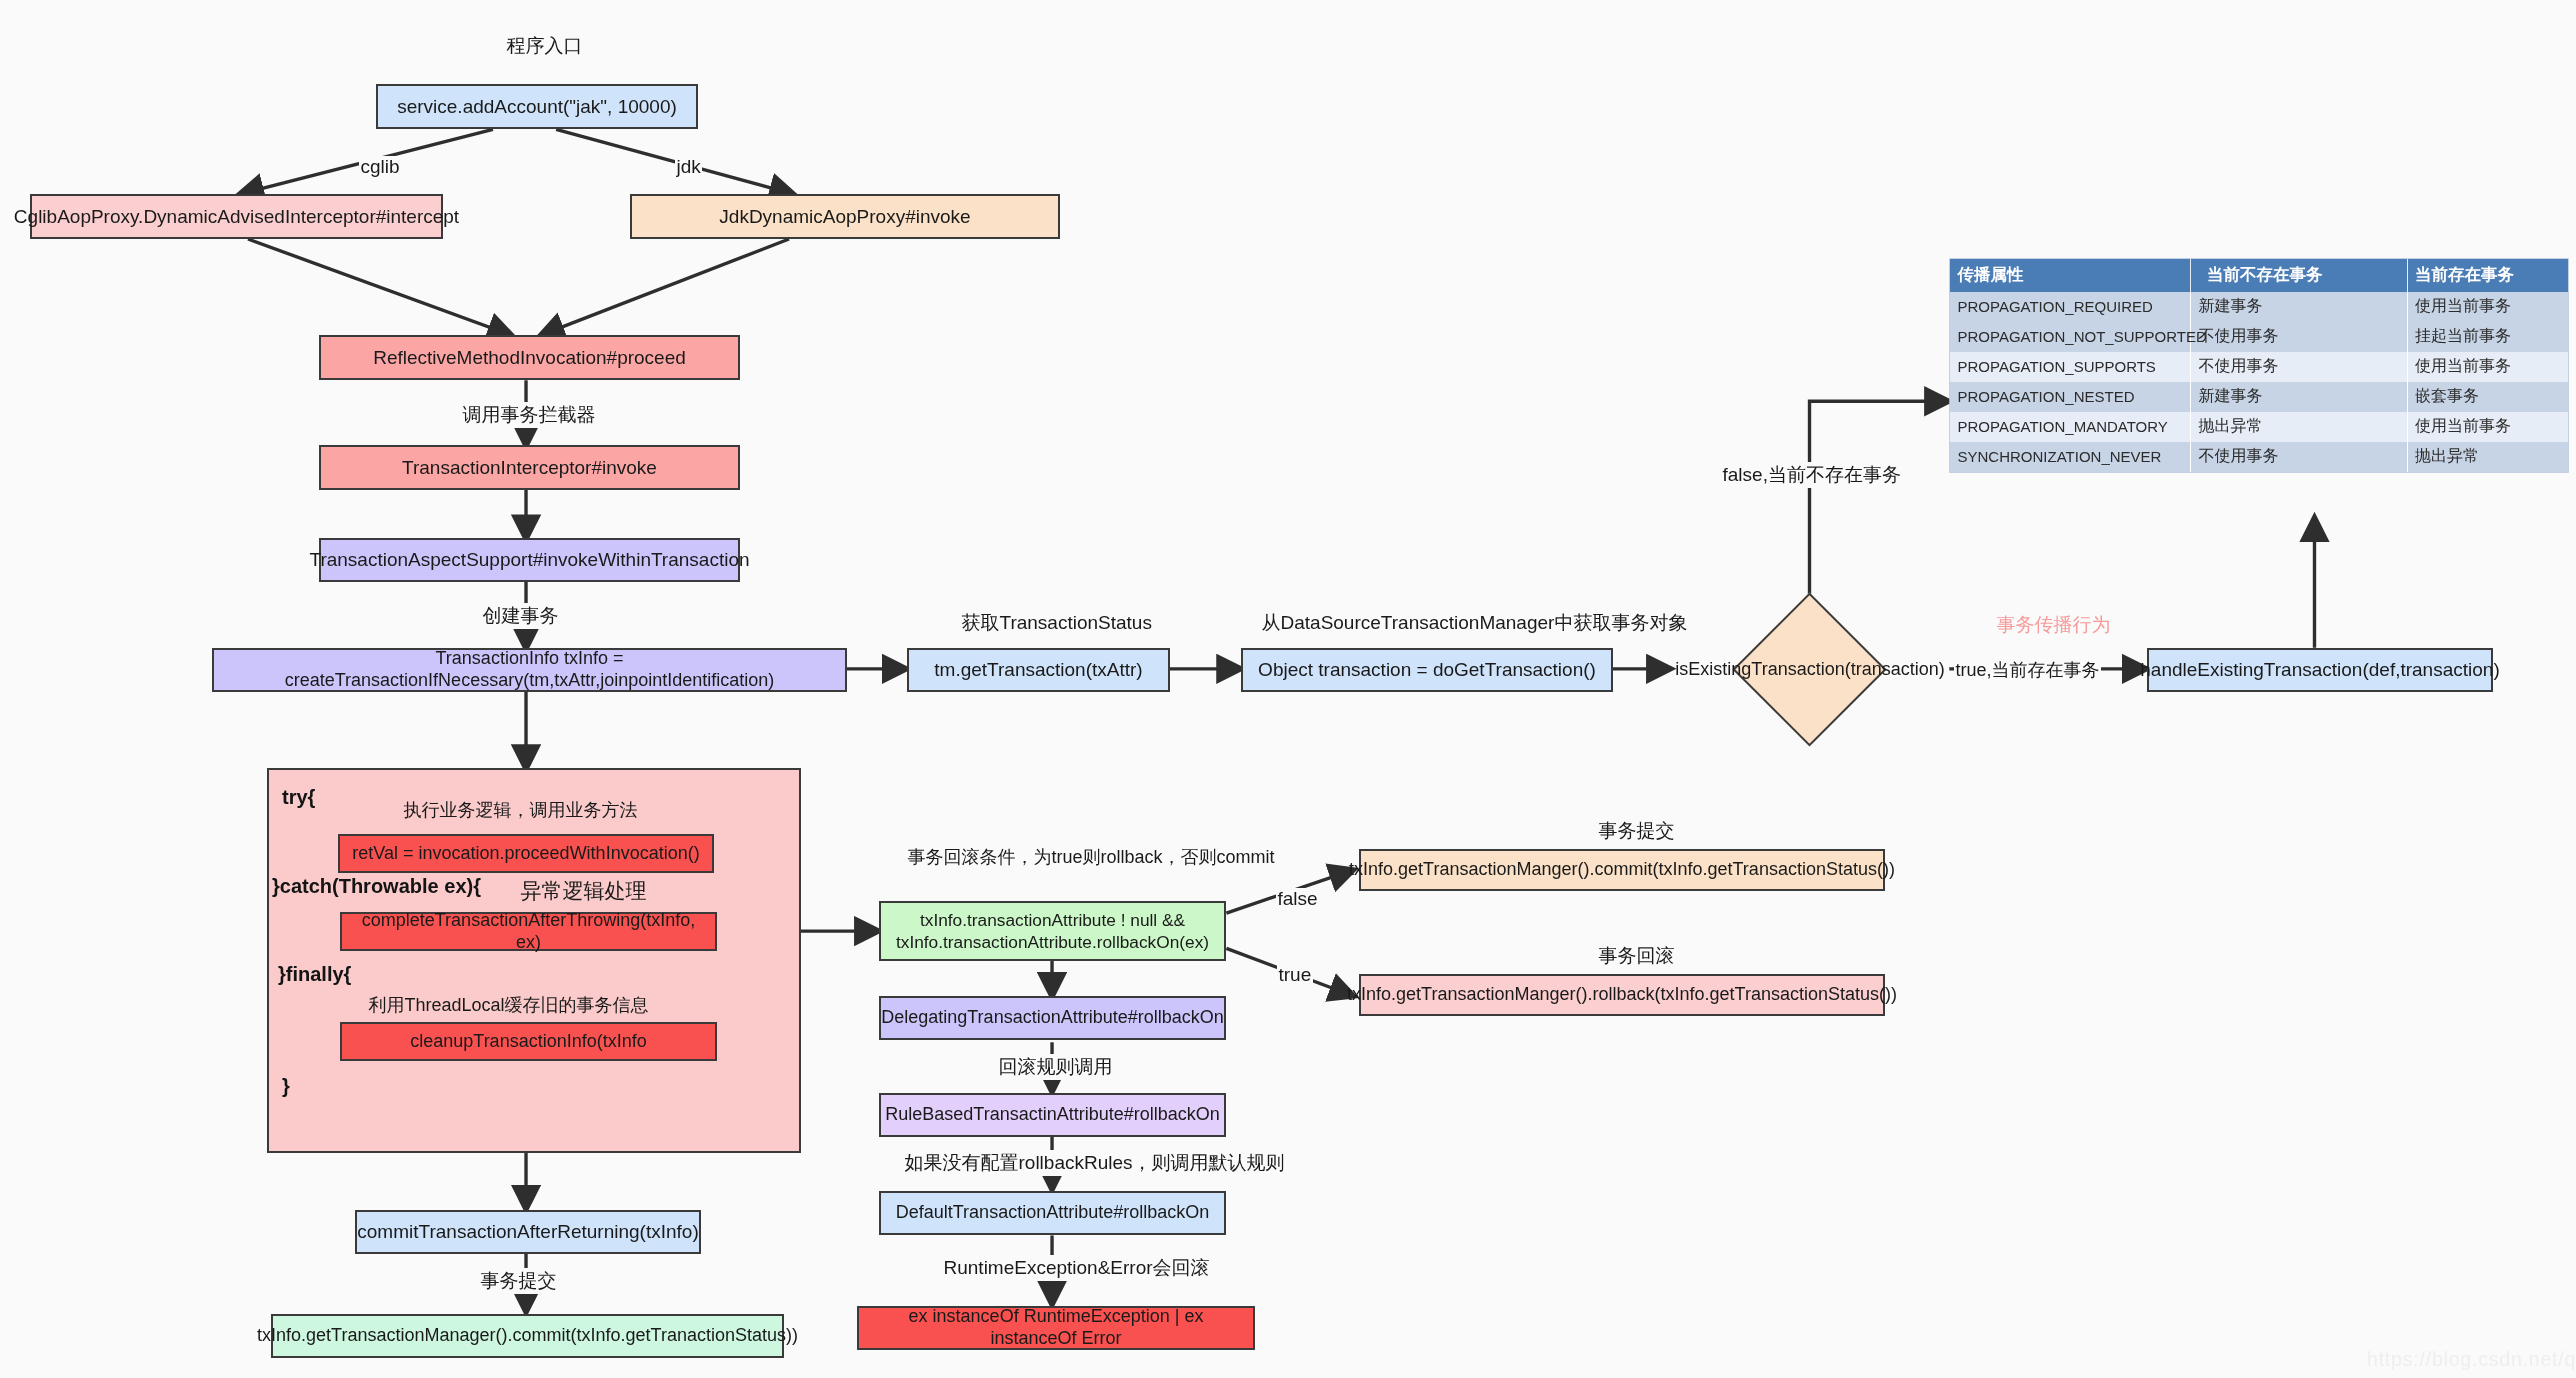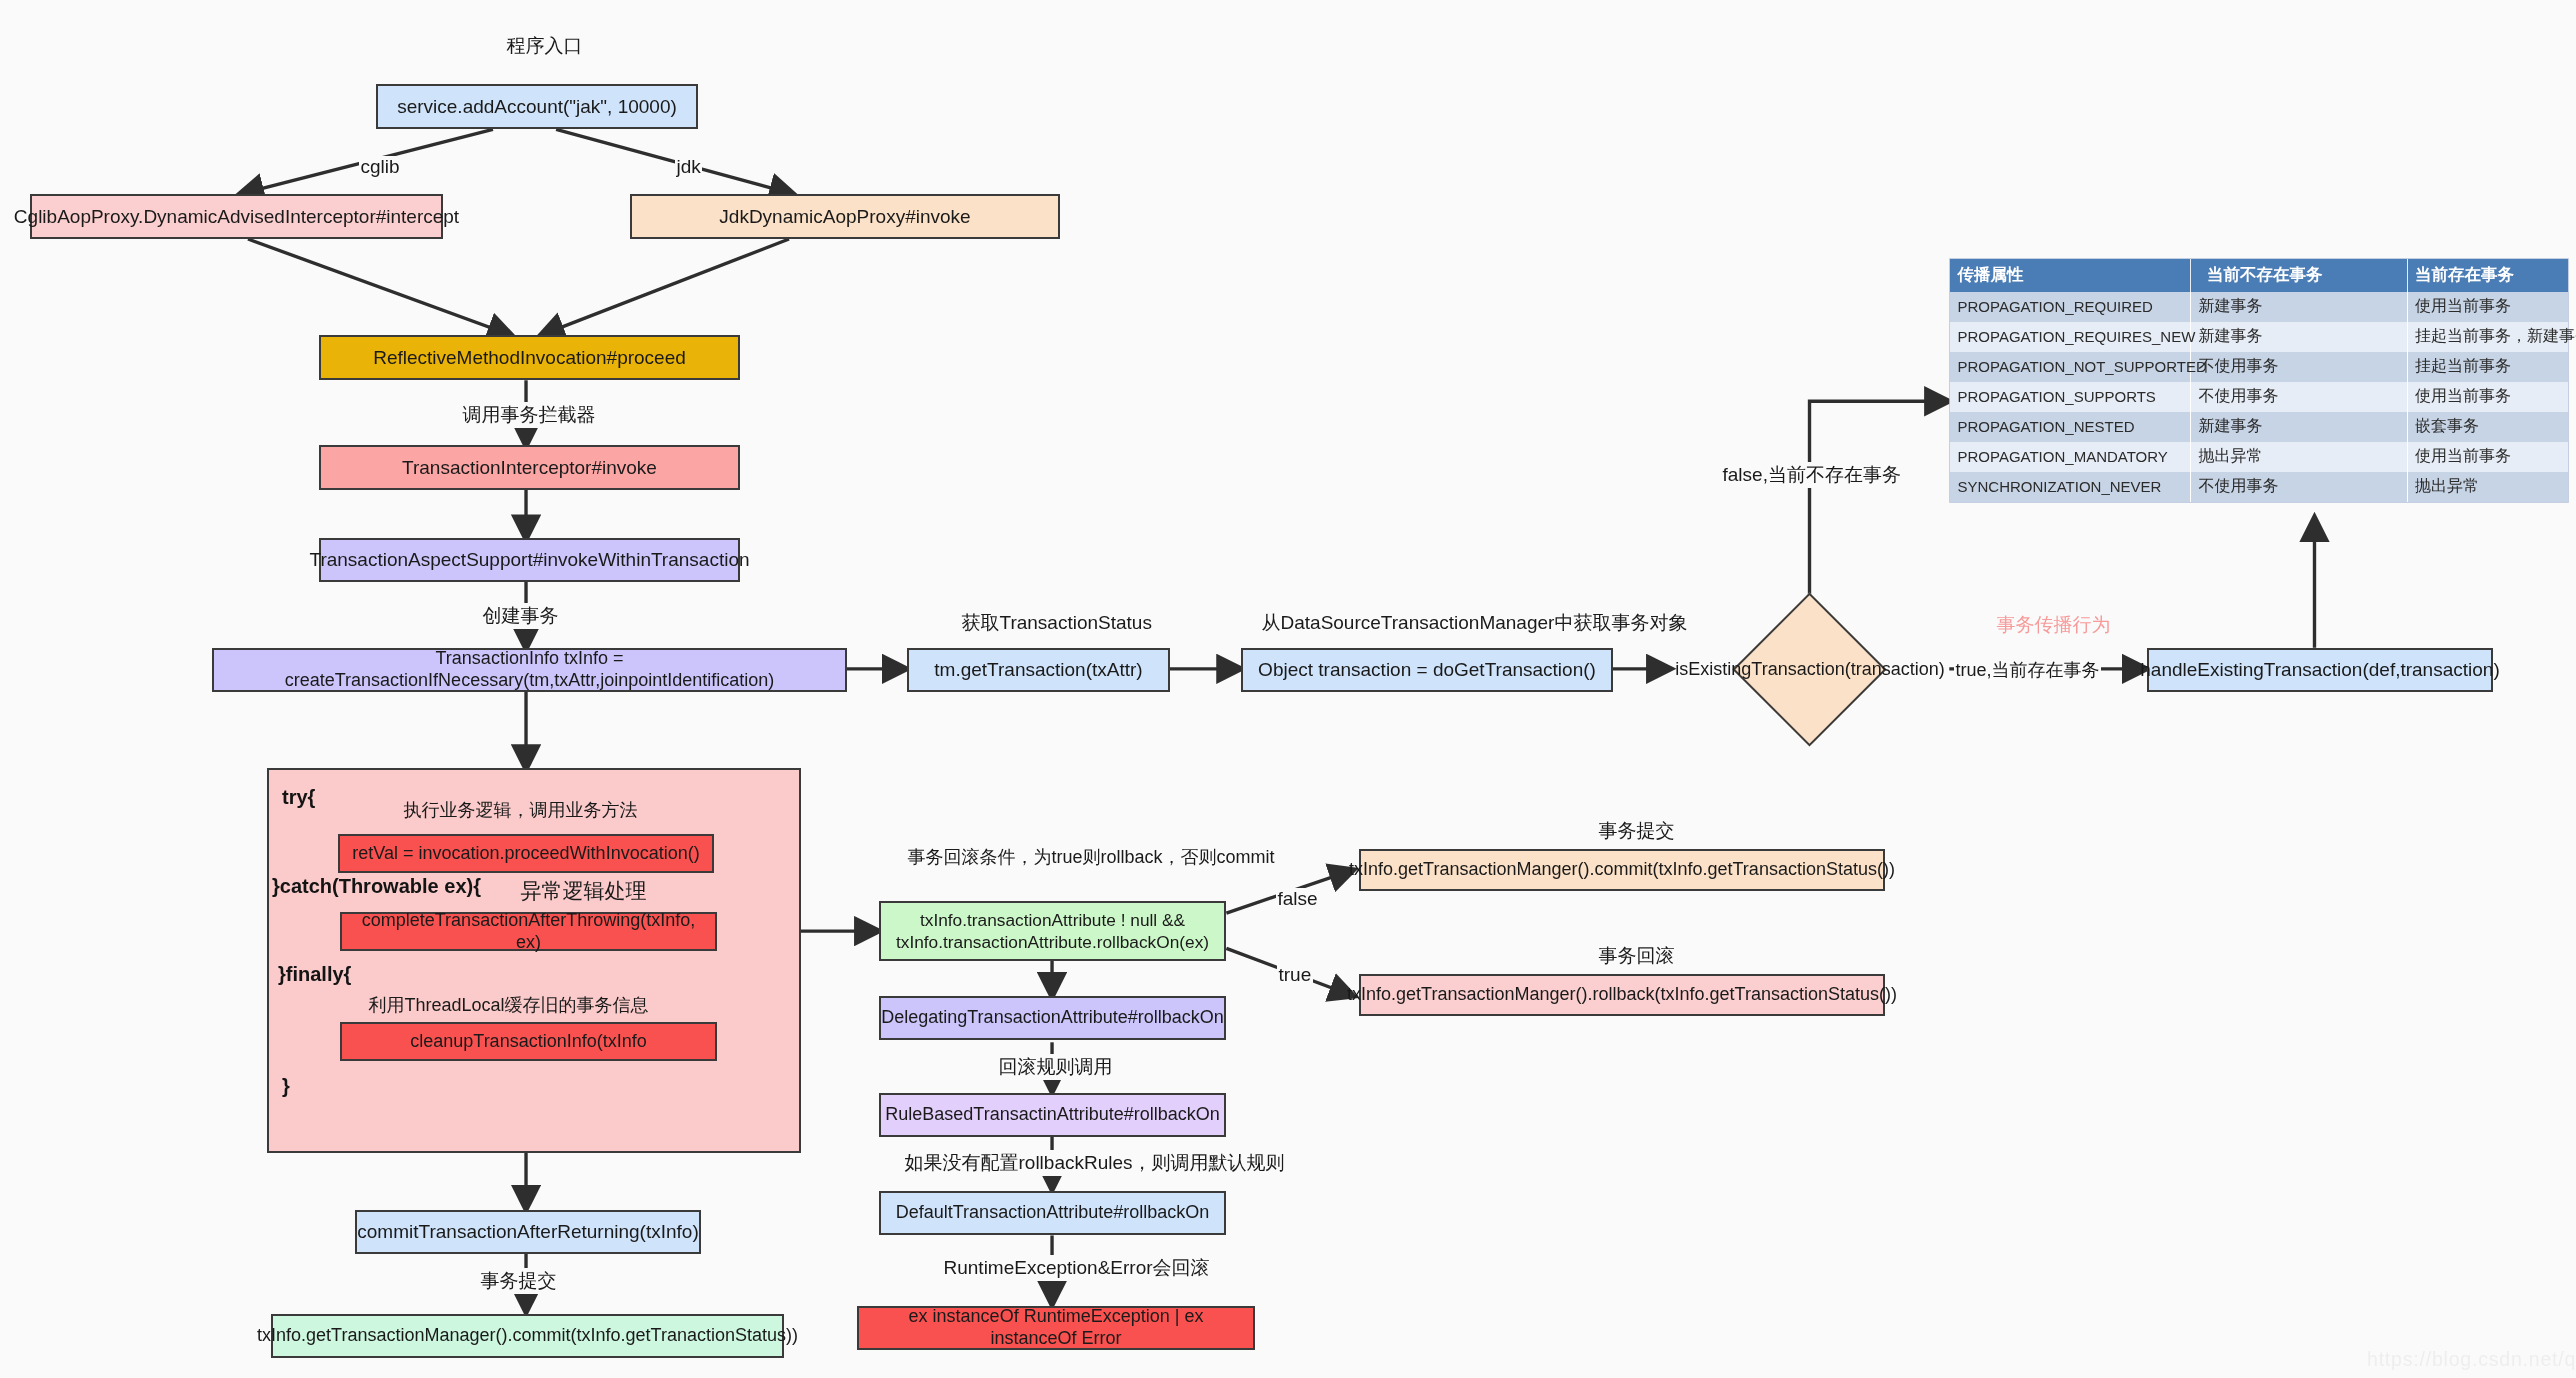--- a/index.html
+++ b/index.html
@@ -24,21 +24,21 @@
     line-height:1.22;
     padding:1.5px 6px;
     z-index:3;
   }
   .node.two-line{line-height:1.3;}
 
   
   .c-blue     {background:#cfe3fb;}
   .c-pink     {background:#fbcfcf;}
   .c-peach    {background:#fbe1c7;}
-  .c-ltgreen  {background:#eab308;}
+  .c-ltgreen  {background:#fca5a5;}
   .c-mint     {background:#fca5a5;}
   .c-violet   {background:#ccc5fb;}
   .c-lilac    {background:#e3cffb;}
   .c-green    {background:#ccf7c8;}
   .c-mintbox  {background:#cdf7df;}
   .c-red      {background:#f9514f;}
 
   
   .diamond{
     position:absolute;
@@ -297,25 +297,20 @@
         <th style="width:192px;padding-left:16px;">当前不存在事务</th>
         <th>当前存在事务</th>
       </tr>
     </thead>
     <tbody>
       <tr class="odd">
         <td>PROPAGATION_REQUIRED</td>
         <td class="cjk">新建事务</td>
         <td class="cjk">使用当前事务</td>
       </tr>
-      <tr class="even">
-        <td>PROPAGATION_REQUIRES_NEW</td>
-        <td class="cjk">新建事务</td>
-        <td class="cjk">挂起当前事务，新建事务</td>
-      </tr>
       <tr class="odd">
         <td>PROPAGATION_NOT_SUPPORTED</td>
         <td class="cjk">不使用事务</td>
         <td class="cjk">挂起当前事务</td>
       </tr>
       <tr class="even">
         <td>PROPAGATION_SUPPORTS</td>
         <td class="cjk">不使用事务</td>
         <td class="cjk">使用当前事务</td>
       </tr>

